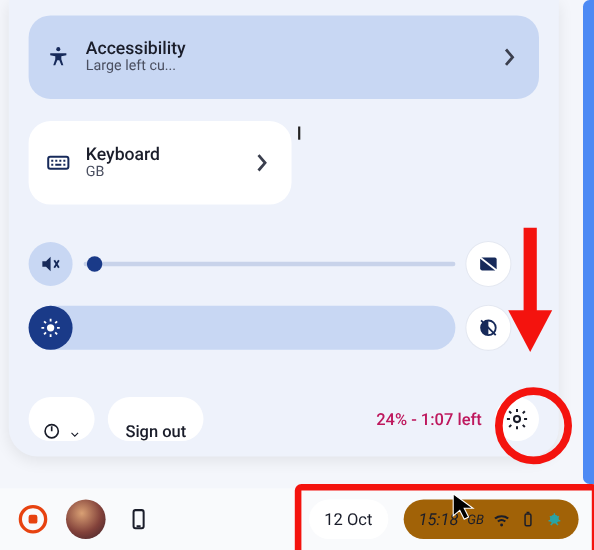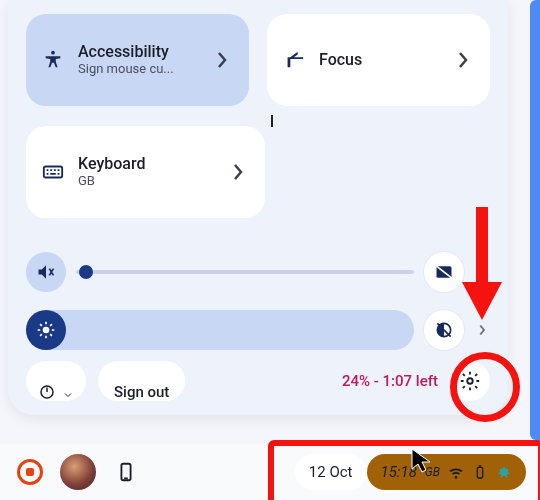--- a/index.html
+++ b/index.html
@@ -1,19 +1,19 @@
 <!DOCTYPE html>
 <html><head>
 <meta charset="utf-8">
 <style>
   html,body{margin:0;padding:0;width:540px;height:500px;font-family:Roboto,"Segoe UI",Arial,sans-serif;background:#f4f6fb;overflow:hidden;}
   .screen{position:relative;width:540px;height:500px;}
   .panel{position:absolute;left:8px;top:0;width:500px;height:415px;background:#eef2fb;border-radius:0 0 26px 26px;box-shadow:0 4px 14px rgba(0,0,0,.08);padding:14px 18px 0 18px;box-sizing:border-box;}
   .tiles{display:flex;gap:18px;}
-  .tile{flex:1;display:flex;align-items:center;justify-content:space-between;border-radius:20px;padding:14px 16px;box-sizing:border-box;height:92px;}
+  .tile{flex:1;display:flex;align-items:center;justify-content:space-between;border-radius:20px;padding:14px 16px;box-sizing:border-box;height:76px;}
   .tile.on{background:#c8d7f3;}
   .tile.off{background:#ffffff;}
   .tile .left{display:flex;align-items:center;gap:14px;}
   .tile .ico{width:22px;height:22px;display:flex;align-items:center;justify-content:center;}
   .tile .ico svg{width:22px;height:22px;fill:#172a5a;}
   .tile .labels{display:flex;flex-direction:column;line-height:1.15;}
   .tile .title{font-size:16px;font-weight:500;color:#1a1d2a;}
   .tile .sub{font-size:13px;color:#4a4f60;}
   .chev{width:22px;display:flex;align-items:center;justify-content:center;}
   .chev svg{width:12px;height:18px;stroke:#3b3f4e;stroke-width:2.5;fill:none;}
@@ -37,21 +37,21 @@
   .footer{position:absolute;left:18px;right:18px;bottom:14px;display:flex;align-items:center;gap:12px;}
   .pbtn{height:40px;border-radius:20px;background:#fff;display:flex;align-items:flex-end;justify-content:center;padding:0 16px;gap:6px;color:#1a1d2a;font-size:15px;font-weight:500;}
   .pbtn.small{padding:0 12px;}
   .pbtn svg{width:18px;height:18px;stroke:#1a1d2a;stroke-width:2;fill:none;}
   .spacer{flex:1;}
   .batt{font-size:15px;color:#be185d;font-weight:500;}
   .gear{width:40px;height:40px;border-radius:50%;background:#fff;display:flex;align-items:center;justify-content:center;}
   .gear svg{width:22px;height:22px;fill:none;stroke:#1a1d2a;stroke-width:2;}
   
   .shelf{position:absolute;left:0;bottom:0;width:540px;height:56px;background:#f9fafc;display:flex;align-items:center;padding:0 14px;gap:14px;box-sizing:border-box;}
-  .tray{margin-left:auto;display:flex;align-items:center;}
+  .tray{margin-left:auto;display:flex;align-items:center;gap:14px;}
   .chip{height:36px;border-radius:18px;background:#ffffff;display:flex;align-items:center;padding:0 14px;font-size:15px;color:#1a1d2a;gap:8px;}
   .chip.status{background:#a16207;font-style:italic;}
   .chip svg{width:16px;height:16px;}
   .avatar{width:36px;height:36px;border-radius:50%;background:radial-gradient(circle at 40% 35%,#d9a074,#82413a 55%,#3a1f28);}
   .shelf-ico{width:32px;height:32px;display:flex;align-items:center;justify-content:center;}
   .shelf-ico svg{width:22px;height:22px;}
   .rec{border:3px solid #e74210;border-radius:50%;width:20px;height:20px;display:flex;align-items:center;justify-content:center;}
   .rec::after{content:"";width:8px;height:8px;background:#e74210;border-radius:2px;}
   
   .anno{position:absolute;pointer-events:none;}
@@ -73,47 +73,30 @@
     <div class="tile on">
       <div class="left">
         <span class="ico">
           <svg viewBox="0 0 24 24">
                 <circle cx="12" cy="4" r="2"></circle>
                 <path d="M4 8h16v2l-5 1v3l2 6h-2l-2-5h-2l-2 5H7l2-6v-3L4 10z"></path>
               </svg>
         </span>
         <div class="labels">
           <span class="title">Accessibility</span>
-          <span class="sub">Sign mouse cu...</span>
+          <span class="sub">Large left cu...</span>
         </div>
       </div>
       <span class="chev">
             <svg viewBox="0 0 12 18">
               <path d="M3 2l6 7-6 7"></path>
             </svg>
           </span>
     </div>
 
-    <div class="tile off">
-      <div class="left">
-        <span class="ico">
-          <svg viewBox="0 0 24 24">
-                <path d="M5 20V9h3v11zM8 9l8-6v3l-4 3h10v2H8z"></path>
-              </svg>
-        </span>
-        <div class="labels">
-          <span class="title">Focus</span>
-        </div>
-      </div>
-      <span class="chev">
-            <svg viewBox="0 0 12 18">
-              <path d="M3 2l6 7-6 7"></path>
-            </svg>
-          </span>
-    </div>
   </div>
 
   <div class="row2">
     <div class="tile off">
       <div class="left">
         <span class="ico">
           <svg viewBox="0 0 24 24">
                 <rect x="2" y="6" width="20" height="12" rx="2" fill="none" stroke="#172a5a" stroke-width="2"></rect>
                 <path d="M5 10h2M9 10h2M13 10h2M17 10h2M5 14h2M17 14h2M9 14h6" stroke="#172a5a" stroke-width="2"></path>
               </svg>

